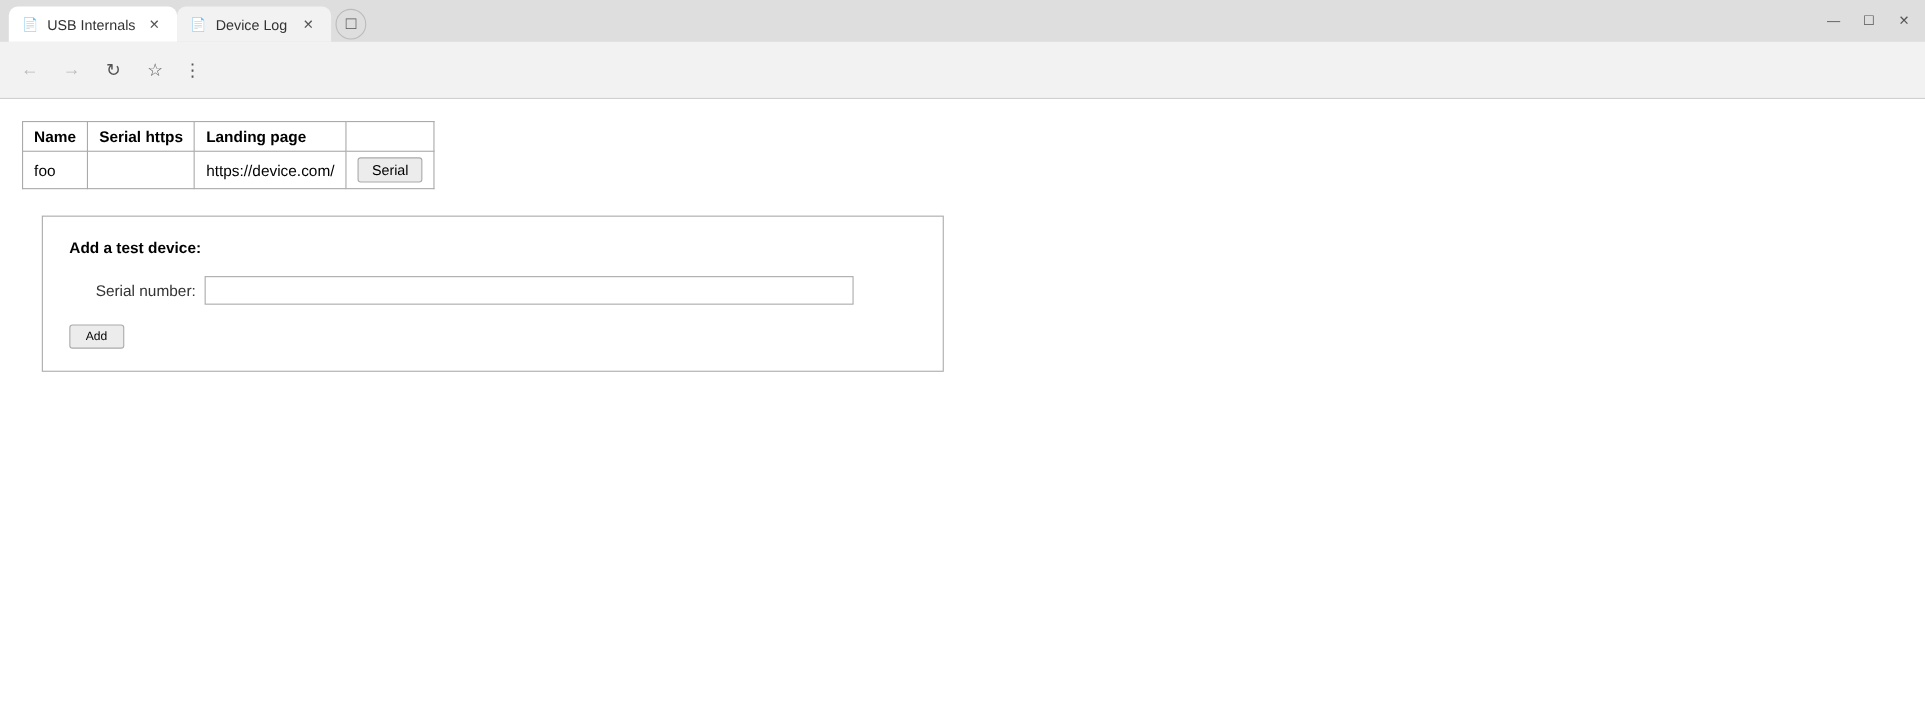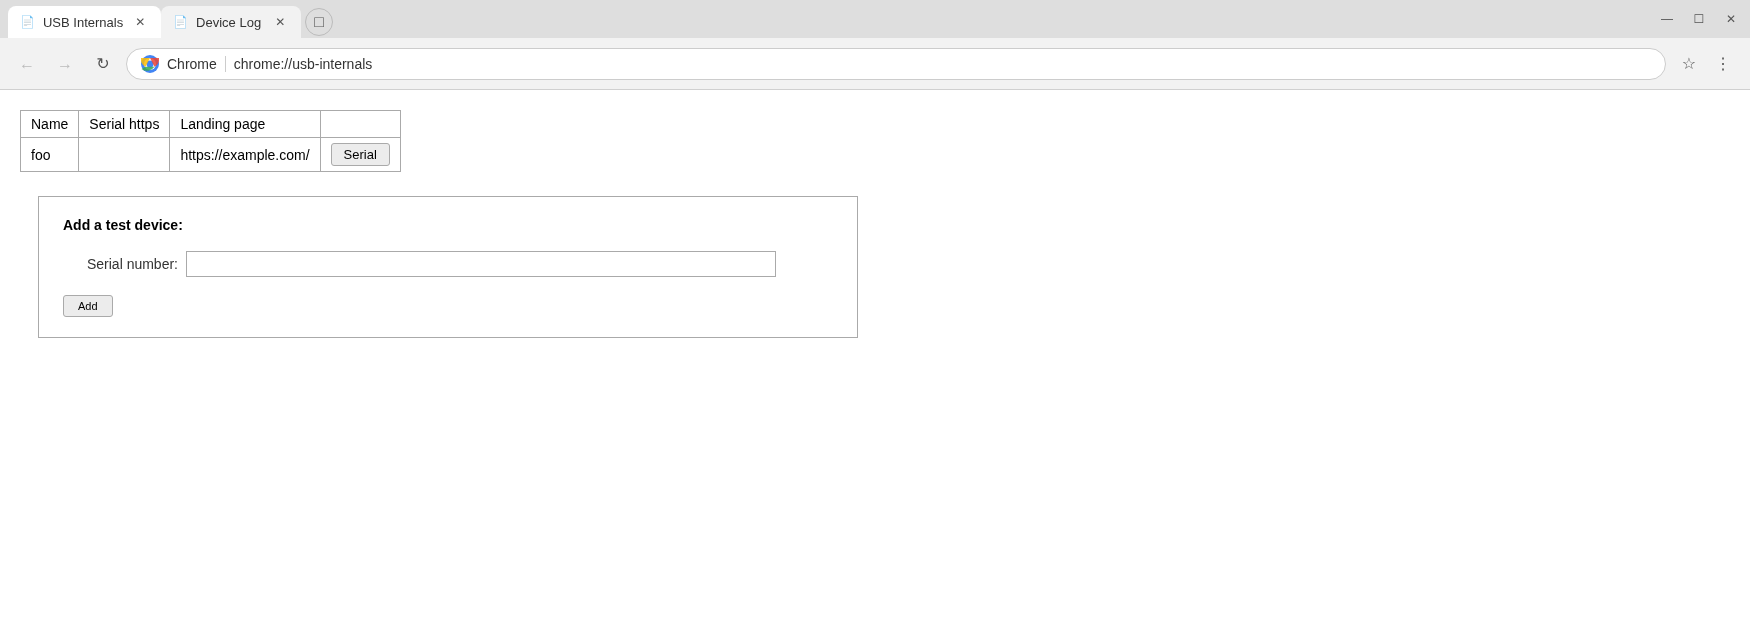--- a/index.html
+++ b/index.html
@@ -198,21 +198,21 @@
     }
 
     .device-table th,
     .device-table td {
       border: 1px solid #aaa;
       padding: 5px 10px;
       text-align: left;
     }
 
     .device-table th {
-      font-weight: normal;
+      font-weight: bold;
       background: #fff;
     }
 
     .remove-btn {
       background: #ececec;
       border: 1px solid #aaa;
       border-radius: 3px;
       padding: 3px 12px;
       font-size: 13px;
       cursor: pointer;
@@ -300,34 +300,20 @@
     <div class="window-control">☐</div>
     <div class="window-control">✕</div>
   </div>
 </div>
 
 <div class="toolbar">
   <div class="nav-btn disabled" title="Back">←</div>
   <div class="nav-btn disabled" title="Forward">→</div>
   <div class="nav-btn" title="Reload">↻</div>
 
-  <div class="address-bar">
-
-    <svg class="chrome-logo" viewBox="0 0 18 18" xmlns="http://www.w3.org/2000/svg">
-      <circle cx="9" cy="9" r="9" fill="#4285F4"></circle>
-      <circle cx="9" cy="9" r="6" fill="white"></circle>
-      <circle cx="9" cy="9" r="3.5" fill="#4285F4"></circle>
-      <path d="M9 3 L18 3 A9 9 0 0 1 13.5 11.8 Z" fill="#EA4335" opacity="0.85"></path>
-      <path d="M9 3 L4.5 11.8 A9 9 0 0 1 0 3 Z" fill="#FBBC05" opacity="0.85"></path>
-      <path d="M4.5 11.8 L13.5 11.8 A9 9 0 0 1 0.5 14 Z" fill="#34A853" opacity="0.85"></path>
-    </svg>
-    <span style="font-size:14px;color:#333;">Chrome</span>
-    <div class="address-divider"></div>
-    <span class="address-text">chrome://usb-internals</span>
-  </div>
 
   <div class="toolbar-right">
     <div class="toolbar-icon-btn">☆</div>
     <div class="toolbar-icon-btn">⋮</div>
   </div>
 </div>
 
 <div class="page-content">
 
   
@@ -337,21 +323,21 @@
         <th>Name</th>
         <th>Serial https</th>
         <th>Landing page</th>
         <th></th>
       </tr>
     </thead>
     <tbody>
       <tr>
         <td>foo</td>
         <td></td>
-        <td>https://example.com/</td>
+        <td>https://device.com/</td>
         <td>
           <button class="remove-btn">Serial</button>
         </td>
       </tr>
     </tbody>
   </table>
 
   
   <div class="add-device-box">
     <div class="add-device-title">Add a test device:</div>

